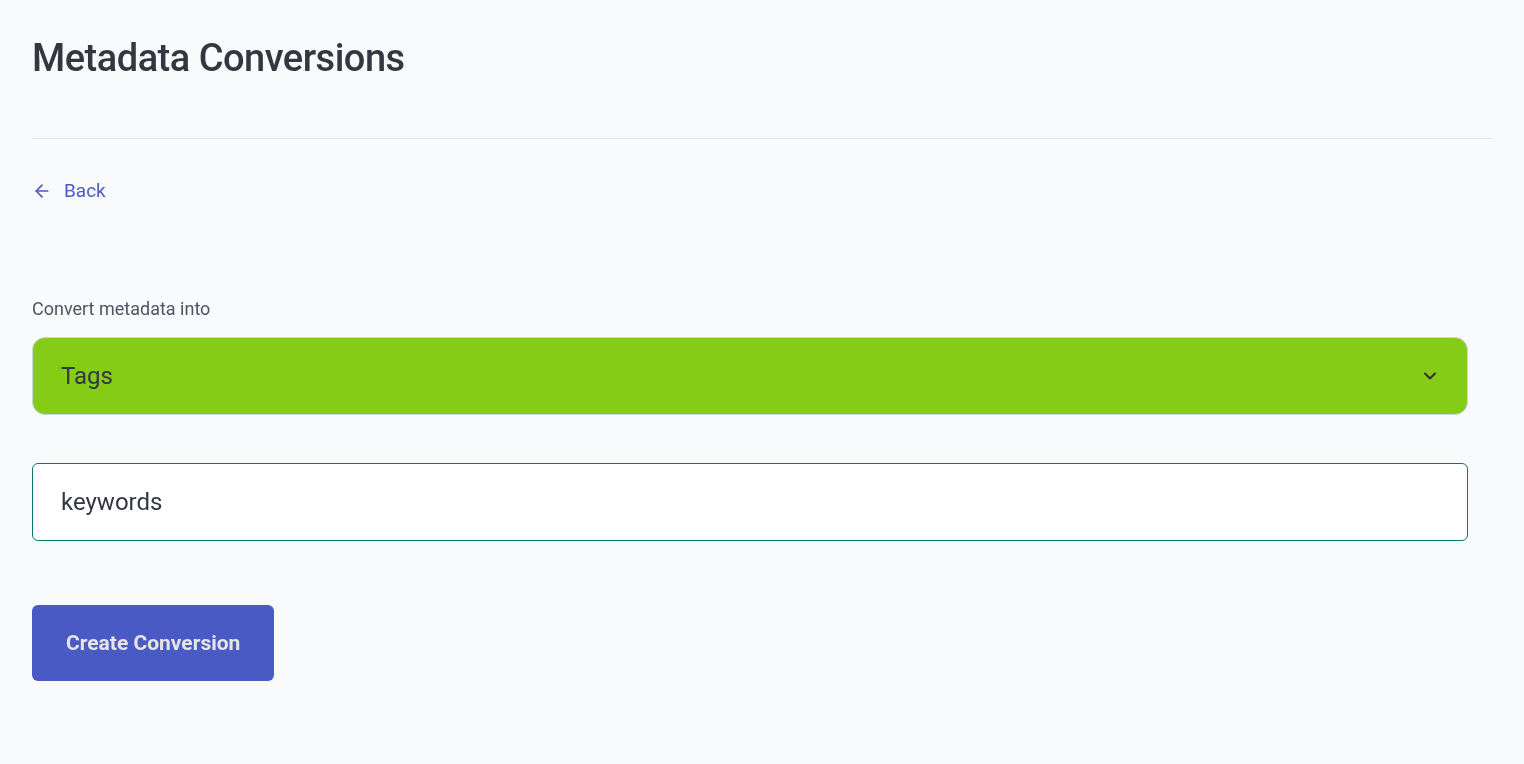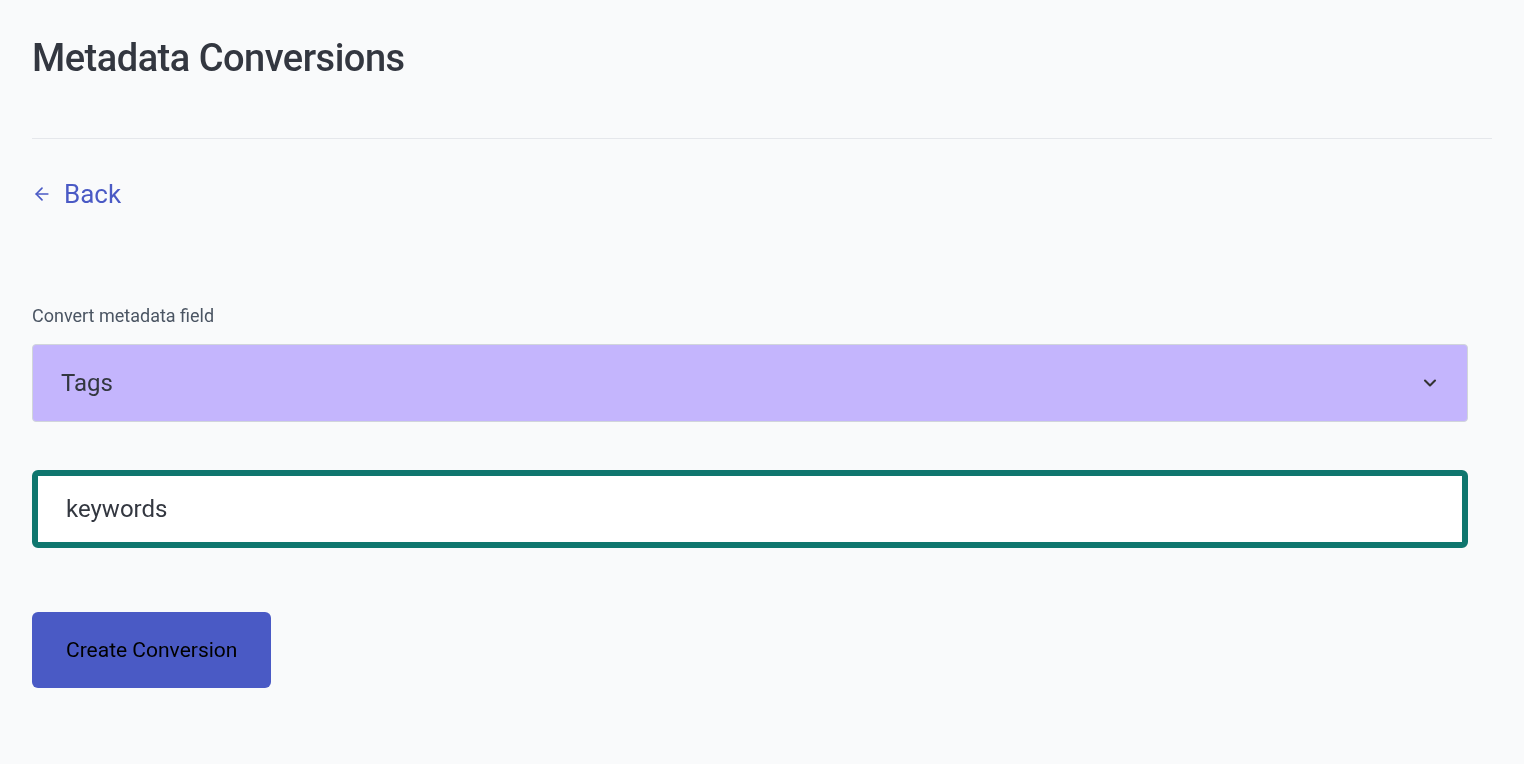--- a/index.html
+++ b/index.html
@@ -27,21 +27,21 @@
     .divider {
       border: none;
       border-top: 1px solid #e5e7eb;
       margin-bottom: 40px;
     }
     .back-link {
       display: inline-flex;
       align-items: center;
       gap: 12px;
       color: #4a5ac5;
-      font-size: 26px;
+      font-size: 19px;
       font-weight: 400;
       cursor: pointer;
       text-decoration: none;
       margin-bottom: 96px;
     }
     .back-link svg {
       width: 20px;
       height: 20px;
     }
     .form-group {
@@ -57,52 +57,52 @@
     .select-wrapper {
       position: relative;
       max-width: 1436px;
     }
     .select-field {
       width: 100%;
       height: 78px;
       padding: 0 28px;
       font-size: 24px;
       color: #333740;
-      background-color: #c4b5fd;
+      background-color: #84cc16;
       border: 1px solid #d1d5db;
-      border-radius: 4px;
+      border-radius: 13px;
       appearance: none;
       cursor: pointer;
       font-family: inherit;
     }
     .select-wrapper .chevron {
       position: absolute;
       right: 28px;
       top: 50%;
       transform: translateY(-50%);
       pointer-events: none;
     }
     .text-input {
       width: 100%;
       max-width: 1436px;
       height: 78px;
       padding: 0 28px;
       font-size: 24px;
       color: #333740;
       background-color: #ffffff;
-      border: 6px solid #0f766e;
+      border: 1px solid #0f766e;
       border-radius: 6px;
       font-family: inherit;
     }
     .primary-button {
       display: inline-block;
       padding: 26px 34px;
       font-size: 21px;
-      font-weight: 400;
-      color: #000000;
+      font-weight: 700;
+      color: #e5e5e5;
       background-color: #4a5ac5;
       border: none;
       border-radius: 6px;
       cursor: pointer;
       font-family: inherit;
       margin-top: 16px;
     }
   </style>
 </head>
 <body>
@@ -114,21 +114,21 @@
   
   <a class="back-link">
     <svg viewBox="0 0 24 24" fill="none" stroke="#4a5ac5" stroke-width="2" stroke-linecap="round" stroke-linejoin="round">
       <line x1="19" y1="12" x2="5" y2="12"></line>
       <polyline points="12 19 5 12 12 5"></polyline>
     </svg>
     <span>Back</span>
   </a>
   
   <div class="form-group">
-    <label class="form-label">Convert metadata field</label>
+    <label class="form-label">Convert metadata into</label>
     <div class="select-wrapper">
       <select class="select-field">
         <option>Tags</option>
       </select>
       <svg class="chevron" width="20" height="20" viewBox="0 0 24 24" fill="none" stroke="#333" stroke-width="2.5" stroke-linecap="round" stroke-linejoin="round">
         <polyline points="6 9 12 15 18 9"></polyline>
       </svg>
     </div>
   </div>
   

